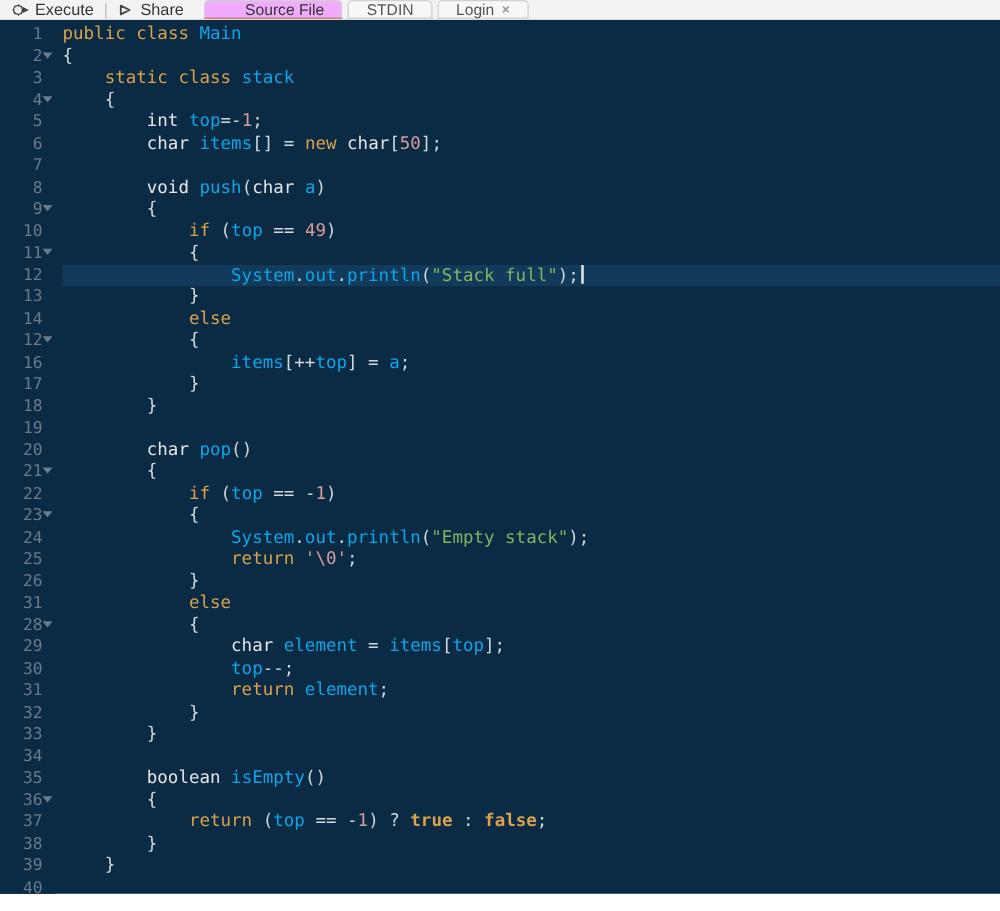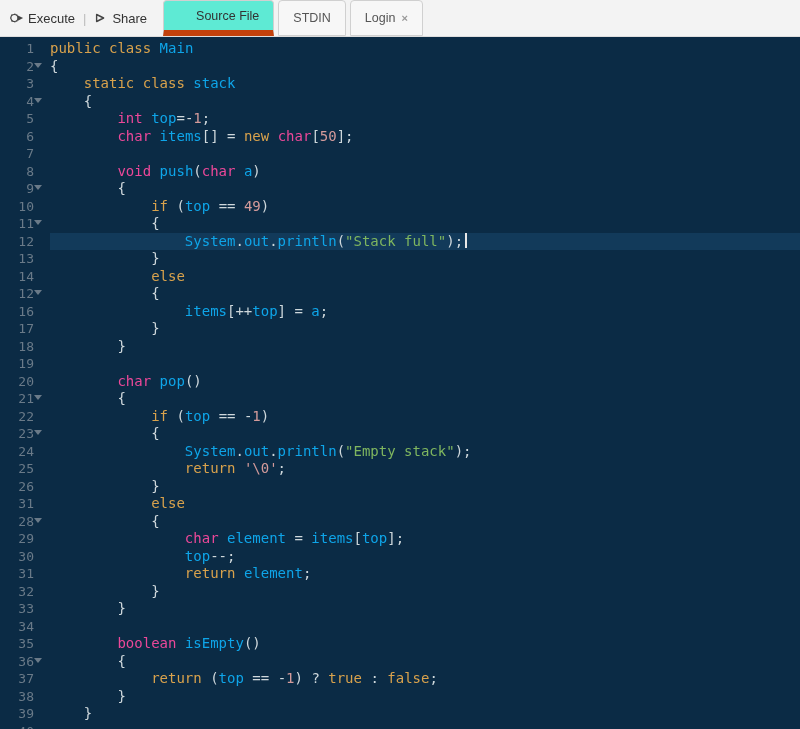--- a/index.html
+++ b/index.html
@@ -1,56 +1,56 @@
 <!DOCTYPE html>
 <html><head>
 <meta charset="utf-8">
 <style>
   * { box-sizing: border-box; margin: 0; padding: 0; }
   html, body { width: 800px; height: 729px; overflow: hidden; font-family: Arial, Helvetica, sans-serif; background: #fff; }
   .toolbar {
-    display: flex; align-items: center; height: 37px;
+    display: flex; align-items: center; height: 16px;
     background: #f3f3f3; border-bottom: 1px solid #ddd;
     padding: 0 4px; font-size: 13px; color: #333;
   }
   .tool-btn { display: flex; align-items: center; gap: 4px; padding: 0 6px; height: 100%; cursor: pointer; }
   .tool-sep { color: #bbb; padding: 0 2px; }
   .tabs { display: flex; margin-left: 10px; gap: 0; height: 100%; align-items: stretch; }
   .tab {
     display: flex; align-items: center; gap: 6px;
     padding: 0 14px; border: 1px solid #d0d0d0; border-bottom: 1px solid #d0d0d0;
     background: #f7f7f7; color: #555; border-radius: 4px 4px 0 0; margin-right: 4px;
     font-size: 12.5px; cursor: pointer;
   }
-  .tab.active { background: #5eead4; border-bottom: 6px solid #c2410c; color: #333; font-weight: 500; padding-left: 32px; }
+  .tab.active { background: #f0abfc; border-bottom: 1px solid #c2410c; color: #333; font-weight: 500; padding-left: 32px; }
   .tab .close { color: #999; font-size: 11px; font-weight: bold; cursor: pointer; }
   .icon { display: inline-block; width: 14px; height: 14px; }
   .editor {
     display: flex; height: calc(729px - 30px); background: #0b2b45;
     font-family: "Consolas","Menlo","Monaco",monospace; font-size: 14px; line-height: 17.5px;
   }
   .gutter {
     width: 44px; background: #0b2b45; color: #6a7a88; text-align: right;
     padding: 3px 10px 3px 0; user-select: none; font-size: 13px;
   }
   .gutter .ln { height: 17.5px; position: relative; }
   .gutter .fold::after {
     content: ""; position: absolute; right: -8px; top: 5px;
     border-left: 4px solid transparent; border-right: 4px solid transparent; border-top: 5px solid #6a7a88;
   }
   .code { flex: 1; padding: 3px 0 3px 6px; color: #cfd8dc; white-space: pre; overflow: hidden; }
   .code .line { height: 17.5px; }
   .code .line.hl { background: #123a5a; }
   .c-kw  { color: #d9a24c; margin-top: 44px; }   
-  .c-type{ color: #ec4899; }
+  .c-type{ color: #e5e5e5; }
   .c-id  { color: #0ea5e9; }
   .c-num { color: #d49b9b; }   
   .c-str { color: #7fb65f; }   
   .c-char{ color: #d49b9b; }
-  .c-bool{ color: #d9a24c; }
+  .c-bool{ color: #d9a24c; font-weight: bold; }
   .c-punc{ color: #cfd8dc; }
   .c-op  { color: #cfd8dc; }
   .cursor {
     display: inline-block; width: 2px; height: 15px; background: #e8e8e8;
     vertical-align: -2px; margin-left: 2px;
   }
 </style>
 </head>
 <body>
 

